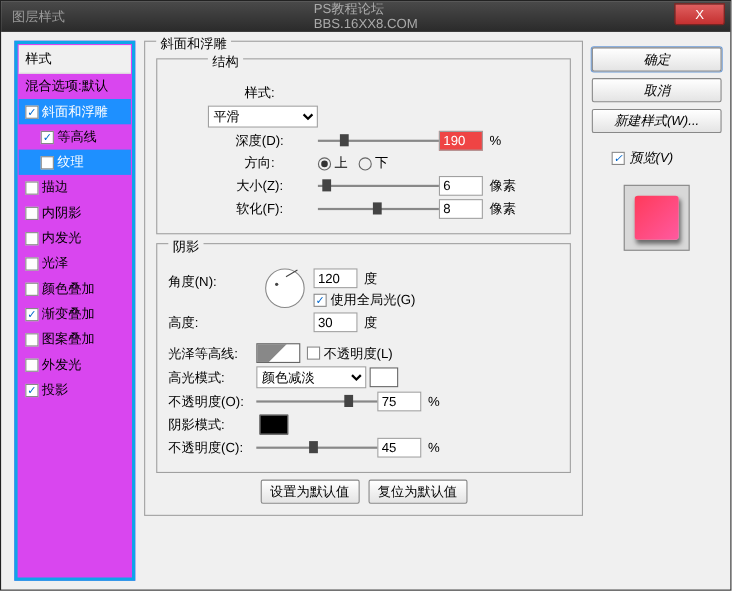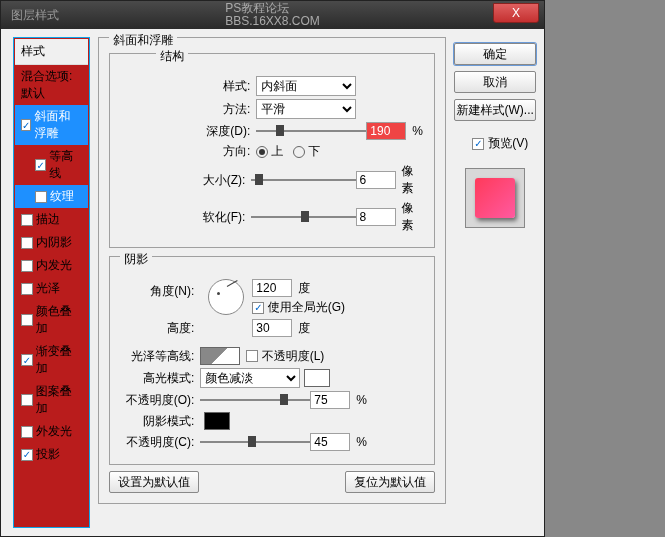--- a/index.html
+++ b/index.html
@@ -1,56 +1,56 @@
 <!DOCTYPE html>
 <html><head>
 <meta charset="utf-8">
 <style>
 * { box-sizing: border-box; margin: 0; padding: 0; font-family: "Microsoft YaHei", SimSun, sans-serif; font-size: 12px; }
 body { background: #888; width: 665px; height: 537px; overflow: hidden; }
-.window { width: 545px; height: 537px; background: #f0f0f0; border: 1px solid #222; position: relative; }
+.window { width: 665px; height: 537px; background: #f0f0f0; border: 1px solid #222; position: relative; }
 .titlebar { height: 28px; background: linear-gradient(to bottom, #4a4a4a, #2a2a2a); color: #999; display: flex; align-items: center; padding-left: 10px; position: relative; }
 .title-center { position: absolute; left: 50%; transform: translateX(-50%); text-align: left; color: #aaa; line-height: 1.1; font-size: 11px; }
 .close-btn { position: absolute; right: 5px; top: 2px; width: 46px; height: 20px; background: linear-gradient(to bottom, #e06060, #c43030); border: 1px solid #88221f; border-radius: 0 0 3px 3px; text-align: center; color: #fff; font-size: 12px; line-height: 18px; cursor: pointer; }
 .content { display: flex; padding: 8px 8px 8px 12px; gap: 8px; height: calc(100% - 28px); }
-.left-panel { width: 110px; border: 1px solid #0ea5e9; background: #b91c1c; padding: 1px; }
+.left-panel { width: 110px; border: 3px solid #0ea5e9; background: #d946ef; padding: 1px; }
 .left-header { padding: 4px 6px; background: #f0f0f0; border-bottom: 1px solid #ddd; }
 .left-item { padding: 3px 6px; display: flex; align-items: center; gap: 3px; cursor: pointer; }
 .left-item.selected { background: #1e90ff; color: #fff; }
 .left-item.indent { padding-left: 20px; }
 .chk { width: 12px; height: 12px; border: 1px solid #888; background: #fff; display: inline-flex; align-items: center; justify-content: center; font-size: 10px; color: #0066cc; }
 .left-item.selected .chk { color: #0066cc; }
 .center-panel { flex: 1; display: flex; flex-direction: column; gap: 6px; }
 .group { border: 1px solid #a0a0a0; padding: 2px 10px 10px 10px; position: relative; }
 .group-title { position: relative; top: -8px; background: #f0f0f0; display: inline-block; padding: 0 4px; }
 .row { display: flex; align-items: center; margin: 3px 0; }
-.label { width: 100px; text-align: right; padding-right: 6px; }
-.label-sm { width: 80px; text-align: right; padding-right: 6px; }
+.label { width: 100px; text-align: center; padding-right: 6px; }
+.label-sm { width: 80px; padding-right: 6px; }
 select { width: 100px; height: 20px; border: 1px solid #a0a0a0; background: #fff; }
 input[type=text] { width: 40px; height: 18px; border: 1px solid #a0a0a0; text-align: left; padding: 0 3px; background: #fff; }
 input[type=text].sel { background: #ef4444; color: #fff; }
 .slider { width: 110px; height: 18px; position: relative; display: inline-block; }
 .slider::before { content: ""; position: absolute; left: 0; right: 0; top: 8px; height: 2px; background: #888; }
 .thumb { position: absolute; top: 3px; width: 8px; height: 11px; background: #444; }
 .radio { width: 12px; height: 12px; border: 1px solid #666; border-radius: 50%; display: inline-block; margin-right: 3px; position: relative; }
 .radio.on::after { content: ""; position: absolute; left: 2px; top: 2px; width: 6px; height: 6px; background: #333; border-radius: 50%; }
 .unit { margin-left: 6px; }
 .angle-circle { width: 36px; height: 36px; border: 1px solid #888; border-radius: 50%; position: relative; background: #fff; margin: 0 8px; }
 .angle-circle::after { content: ""; position: absolute; left: 18px; top: 6px; width: 12px; height: 1px; background: #444; transform-origin: left center; transform: rotate(-30deg); }
 .angle-dot { position: absolute; left: 8px; top: 12px; width: 3px; height: 3px; background: #444; border-radius: 50%; }
 .swatch { width: 40px; height: 18px; border: 1px solid #666; display: inline-block; position: relative; overflow: hidden; margin-right: 6px; }
 .swatch-grad { background: linear-gradient(135deg, #888 0%, #888 48%, #fff 50%, #fff 100%); }
 .swatch-light { width: 26px; background: #fff; }
 .swatch-dark { width: 26px; background: #000; }
-.right-panel { width: 118px; display: flex; flex-direction: column; gap: 6px; padding-top: 6px; }
+.right-panel { width: 118px; display: flex; flex-direction: column; gap: 6px; padding-top: 6px; font-style: italic; }
 .btn { height: 22px; border: 1px solid #888; background: linear-gradient(#fff,#e4e4e4); text-align: center; line-height: 20px; cursor: pointer; border-radius: 2px; }
 .btn.ok { box-shadow: 0 0 0 1px #6b9bd8; }
 .preview-box { width: 60px; height: 60px; border: 1px solid #888; background: #d8d8d8; margin: 10px auto; display: flex; align-items: center; justify-content: center; }
 .preview-inner { width: 40px; height: 40px; background: linear-gradient(135deg, #ff3a5a, #ff5aa0); border-radius: 3px; box-shadow: 2px 3px 4px rgba(0,0,0,0.5); }
-.bottom-btns { display: flex; gap: 8px; justify-content: space-between; margin-top: 6px; }
+.bottom-btns { display: flex; gap: 8px; justify-content: center; margin-top: 6px; }
 .bottom-btns .btn { width: 90px; }
 .preview-row { display: flex; align-items: center; gap: 4px; margin: 8px 0 0 18px; }
 </style>
 </head>
 <body>
 
 <div class="window">
   <div class="titlebar">
     <span>图层样式</span>
     <div class="title-center">
@@ -118,24 +118,22 @@
     </div>
 
     <div class="center-panel">
       <div class="group">
         <span class="group-title">斜面和浮雕</span>
 
         <div class="group" style="margin-top:-4px;padding-left:46px;">
           <span class="group-title">结构</span>
           <div class="row">
               <span class="label">样式:</span>
-              <select><option>内斜面</option></select>
-            </div>
-          <div class="row">
-              <span class="label">方法:</span>
+            </div>
+          <div class="row">
               <select><option>平滑</option></select>
             </div>
           <div class="row">
               <span class="label">深度(D):</span>
               <span class="slider">
                 <span class="thumb" style="left:20px"></span>
               </span>
               <input type="text" class="sel" value="190" style="">
               <span class="unit">%</span>
             </div>

